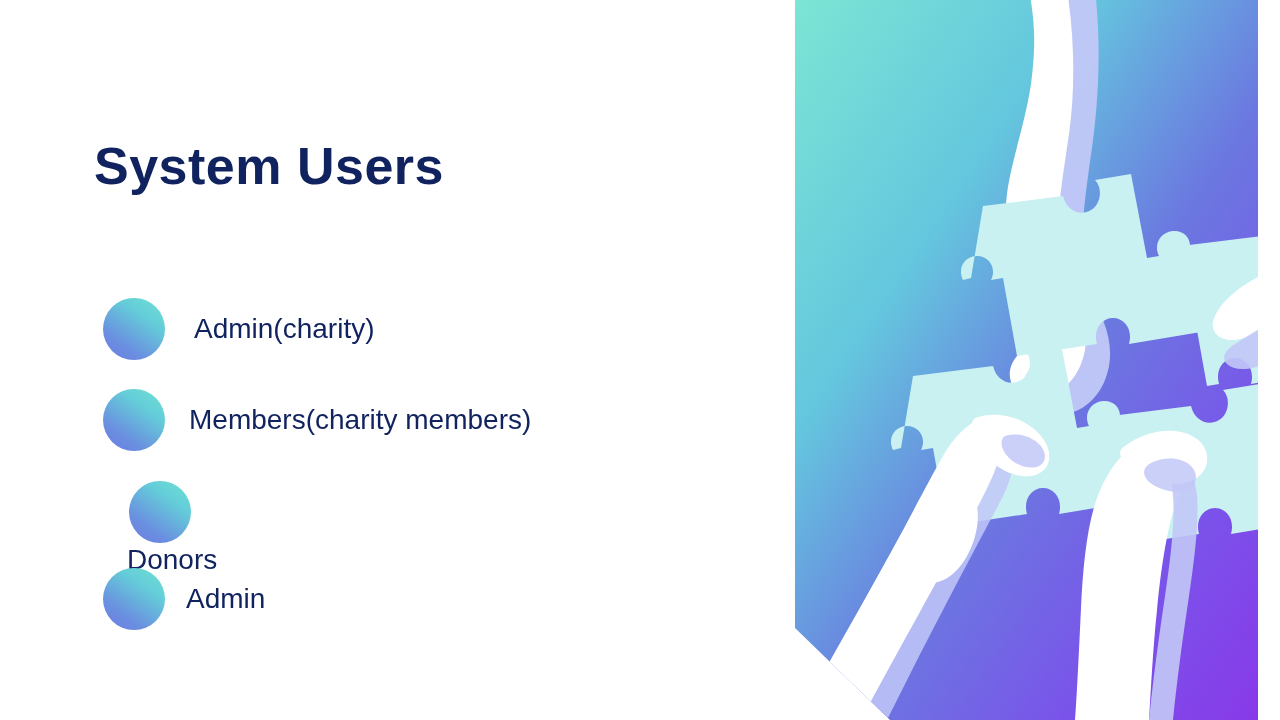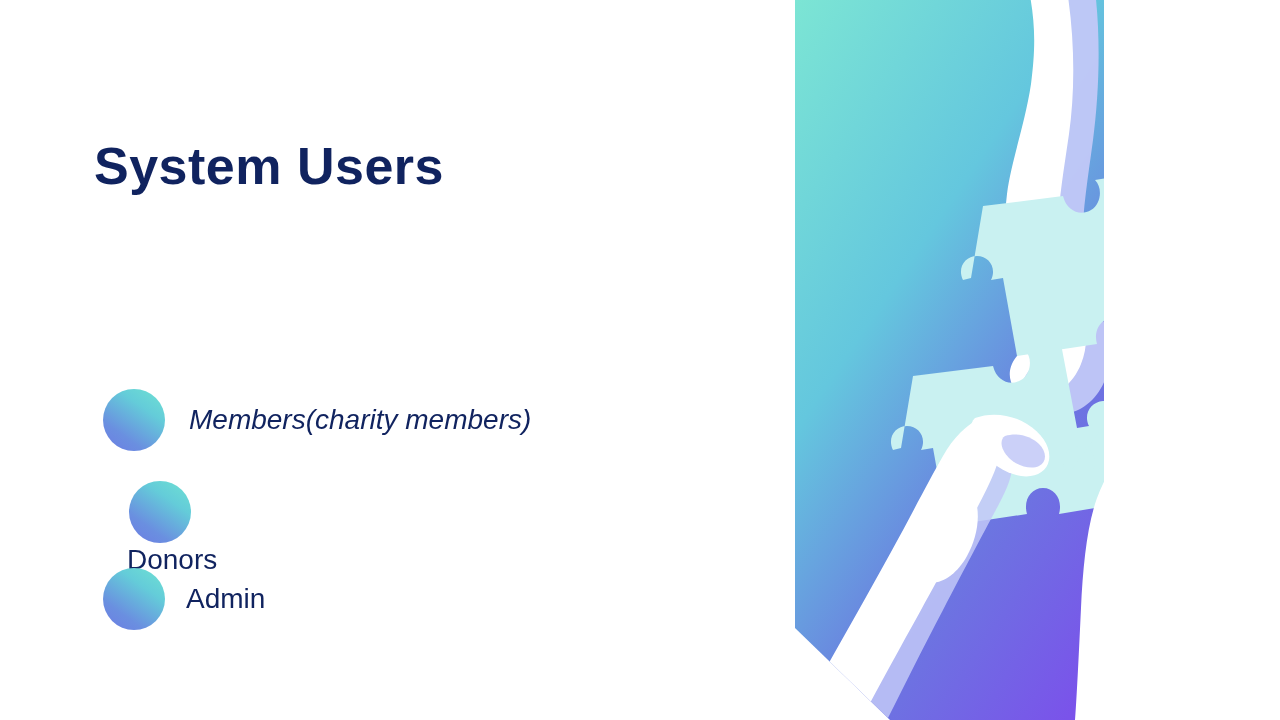--- a/index.html
+++ b/index.html
@@ -8,21 +8,21 @@
     background: #ffffff;
   }
   body {
     width: 1280px;
     height: 720px;
     overflow: hidden;
     font-family: "Liberation Sans", sans-serif;
   }
   .slide {
     position: relative;
-    width: 1104px;
+    width: 1258px;
     height: 720px;
     background: #ffffff;
     overflow: hidden;
   }
 
   
   .content {
     position: absolute;
     left: 0;
     top: 0;
@@ -49,21 +49,21 @@
     height: 720px;
   }
   .bullet-row {
     position: absolute;
     left: 103px;
     display: flex;
     align-items: center;
     height: 62px;
   }
   .bullet-row.r0 { top: 298px; }
-  .bullet-row.r1 { top: 389px; font-style: italic; }
+  .bullet-row.r1 { top: 389px; }
   .bullet-row.r2 { top: 481px; flex-direction: column; }
   .bullet-row.r3 { top: 568px; }
 
   .bullet-dot {
     width: 62px;
     height: 62px;
     border-radius: 50%;
     background: linear-gradient(215deg, #6fe2d2 0%, #64ccd9 32%, #6a8fe0 72%, #6d7ce3 100%);
     flex: 0 0 auto;
   }
@@ -96,20 +96,24 @@
 <body>
 
 <div class="slide">
 
   <div class="content">
 
     <div class="slide-title">System Users</div>
 
     <div class="bullet-list">
 
+      <div class="bullet-row r0">
+        <span class="bullet-dot"></span>
+        <span class="bullet-text">Admin(charity)</span>
+      </div>
 
       <div class="bullet-row r1">
         <span class="bullet-dot"></span>
         <span class="bullet-text">Members(charity members)</span>
       </div>
 
       <div class="bullet-row r2">
         <span class="bullet-dot"></span>
         <span class="bullet-text">Donors</span>
       </div>

